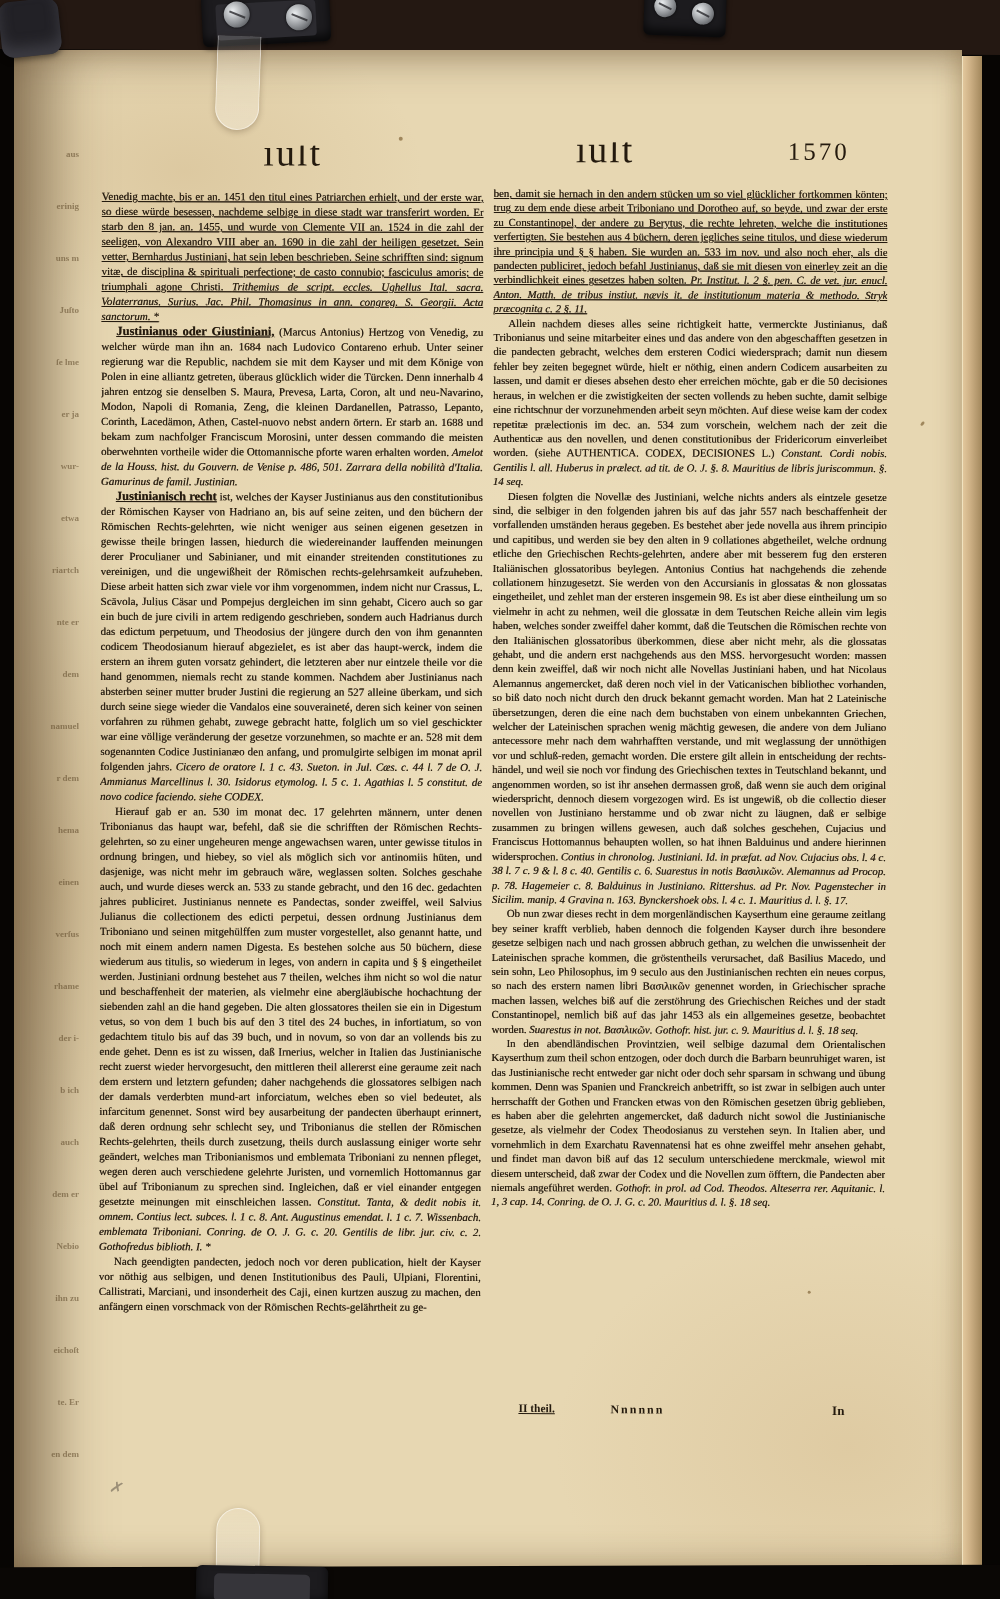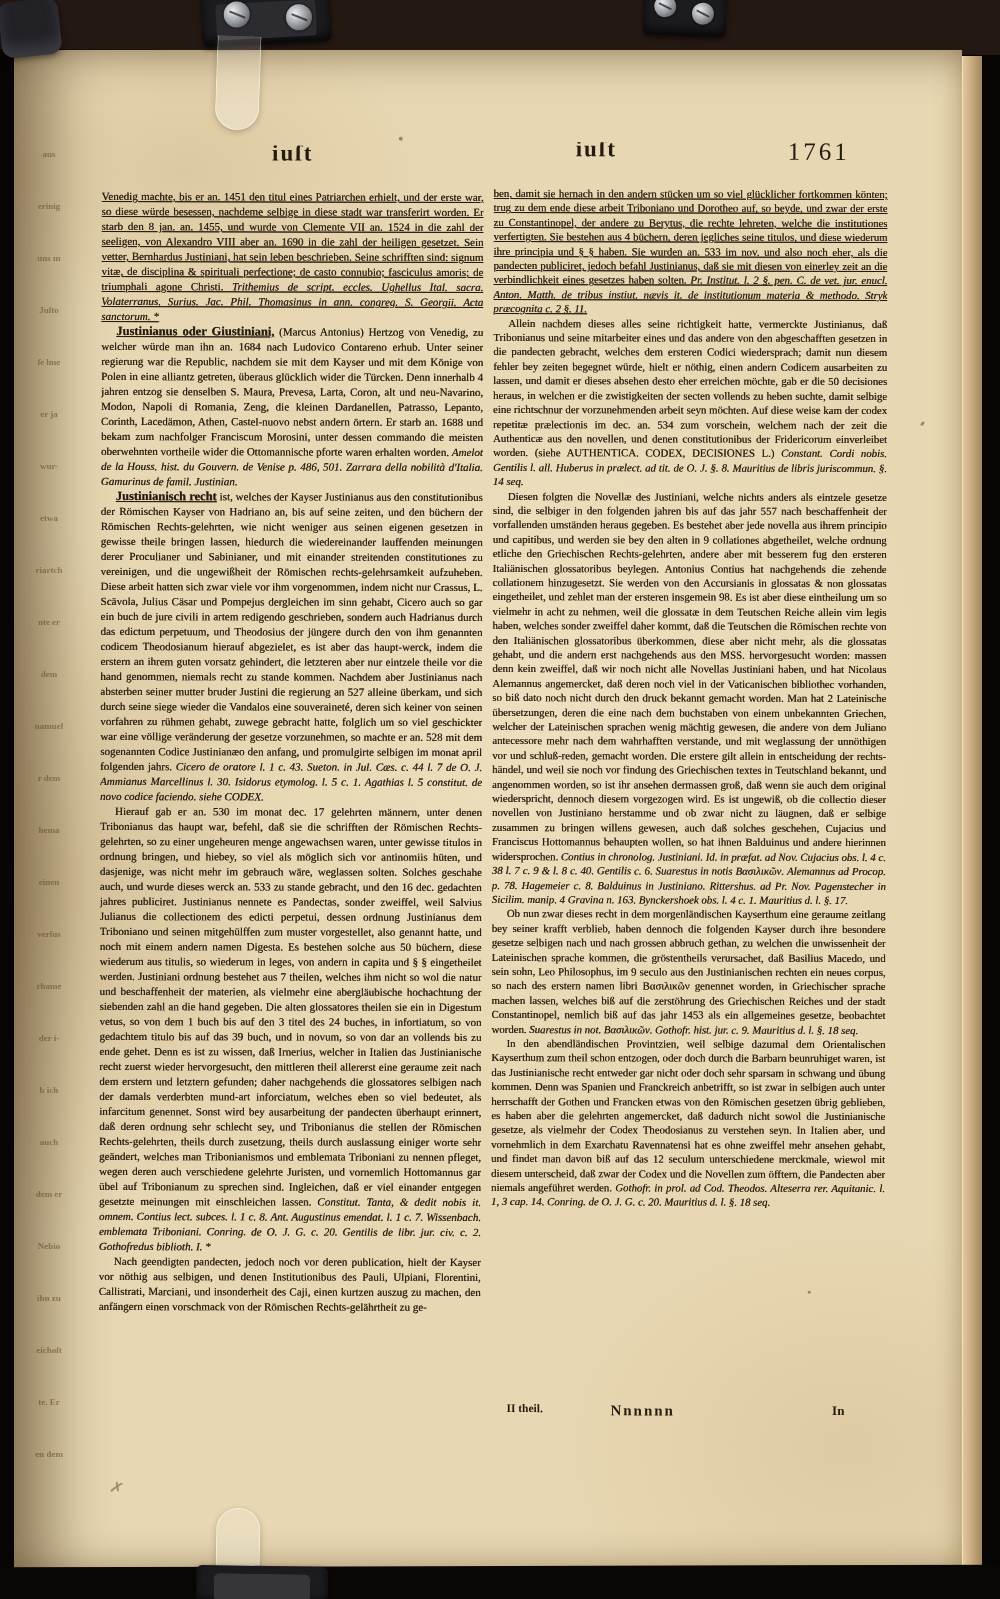--- a/index.html
+++ b/index.html
@@ -23,46 +23,46 @@
       inset 74px 0 60px -38px rgba(70,45,20,.55),
       inset -16px 0 26px -14px rgba(145,115,70,.45),
       inset 0 32px 44px -30px rgba(80,55,30,.5),
       inset 0 -26px 38px -26px rgba(105,80,45,.4);
   }
   .page-edge{ position:absolute; left:962px; top:56px; width:20px; height:1512px;
     background:linear-gradient(90deg,#e2c79c 0%,#cfb287 35%,#a2875c 100%);
     border-left:1px solid #f0e2bf; }
   .gutter-bleed{
     position:absolute; left:5px; top:78px; width:66px; height:1390px;
-    overflow:hidden; text-align:center; padding-right:6px;
+    overflow:hidden; text-align:right; padding-right:6px;
     font-size:9px; line-height:52px; font-weight:bold;
     color:#5a4526; opacity:.55; filter:blur(.4px);
     white-space:pre-line;
   }
   .page-inner{ position:absolute; left:0; top:0; width:100%; height:100%;
     transform:rotate(.15deg); color:#241a0e; }
   .col{ position:absolute; overflow:hidden; text-align:justify;
     text-shadow:.3px 0 0 rgba(38,26,14,.75); }
   .col-left{ left:86px; top:96px; width:382px; height:1262px;
     font-size:11px; line-height:15px; }
   .col-right{ left:478px; top:92px; width:394px; height:1266px;
     font-size:10.8px; line-height:14.4px; }
   .running-head{ position:relative; height:44px; text-shadow:none; }
-  .head-title{ position:absolute; font-weight:bold; font-size:23px; letter-spacing:2px; }
+  .head-title{ position:absolute; font-weight:normal; font-size:38px; letter-spacing:2px; }
   .col-left .head-title{ left:50%; transform:translateX(-50%); }
   .col-right .head-title{ left:82px; }
   .page-number{ position:absolute; right:38px; top:2px; font-size:25px; letter-spacing:3px; }
   .para{ margin:0; text-indent:15px; }
   .para.flush{ text-indent:0;text-decoration:underline; }
   .lead{ font-weight:bold; font-size:12.5px;text-decoration:underline; }
   .cite{ font-style:italic; }
   .colophon{ position:absolute; left:478px; top:1352px; width:394px; height:20px;
     font-size:11.5px; color:#241a0e; font-weight:bold; }
-  .colophon .vol{ position:absolute; left:16px; }
-  .colophon .sig{ position:absolute; left:120px; letter-spacing:2px; font-size:15px; }
+  .colophon .vol{ position:absolute; left:28px;text-decoration:underline; }
+  .colophon .sig{ position:absolute; left:120px; letter-spacing:2px; font-size:12px; }
   .colophon .catch{ position:absolute; right:40px; font-size:13px;margin-left:32px; }
   .clamp{ position:absolute; background:#1c1b1e; border-radius:6px;
     box-shadow:inset 0 -6px 10px rgba(0,0,0,.7), 0 2px 5px rgba(0,0,0,.6); }
   .clamp-tl{ left:202px; top:-8px; width:128px; height:52px; transform:rotate(-3deg); }
   .clamp-tl .inner{ position:absolute; left:14px; top:10px; width:100px; height:36px;
     background:#2c2b30; border-radius:4px; }
   .clamp-tr{ left:644px; top:-10px; width:82px; height:46px; transform:rotate(2deg); }
   .screw{ position:absolute; border-radius:50%;
     background:radial-gradient(circle at 35% 35%, #eceff1, #8d9094 55%, #3a3c40 100%);
     box-shadow:0 0 3px rgba(0,0,0,.8); }
@@ -133,21 +133,21 @@
       <p class="para flush"><span class="lead"></span><span>Venedig machte, bis er an. 1451 den titul eines Patriarchen erhielt, und der erste war, so diese würde besessen, nachdeme selbige in diese stadt war transferirt worden. Er starb den 8 jan. an. 1455, und wurde von Clemente VII an. 1524 in die zahl der seeligen, von Alexandro VIII aber an. 1690 in die zahl der heiligen gesetzet. Sein vetter, Bernhardus Justiniani, hat sein leben beschrieben. Seine schrifften sind: signum vitæ, de disciplina &amp; spirituali perfectione; de casto connubio; fasciculus amoris; de triumphali agone Christi. </span><span class="cite">Trithemius de script. eccles. Ughellus Ital. sacra. Volaterranus. Surius. Jac. Phil. Thomasinus in ann. congreg. S. Georgii. Acta sanctorum. *</span></p>
       <p class="para"><span class="lead">Justinianus oder Giustiniani,</span><span> (Marcus Antonius) Hertzog von Venedig, zu welcher würde man ihn an. 1684 nach Ludovico Contareno erhub. Unter seiner regierung war die Republic, nachdem sie mit dem Kayser und mit dem Könige von Polen in eine alliantz getreten, überaus glücklich wider die Türcken. Denn innerhalb 4 jahren entzog sie denselben S. Maura, Prevesa, Larta, Coron, alt und neu-Navarino, Modon, Napoli di Romania, Zeng, die kleinen Dardanellen, Patrasso, Lepanto, Corinth, Lacedämon, Athen, Castel-nuovo nebst andern örtern. Er starb an. 1688 und bekam zum nachfolger Franciscum Morosini, unter dessen commando die meisten oberwehnten vortheile wider die Ottomannische pforte waren erhalten worden. </span><span class="cite">Amelot de la Houss. hist. du Gouvern. de Venise p. 486, 501. Zarrara della nobilità d'Italia. Gamurinus de famil. Justinian.</span></p>
       <p class="para"><span class="lead">Justinianisch recht</span><span> ist, welches der Kayser Justinianus aus den constitutionibus der Römischen Kayser von Hadriano an, bis auf seine zeiten, und den büchern der Römischen Rechts-gelehrten, wie nicht weniger aus seinen eigenen gesetzen in gewisse theile bringen lassen, hiedurch die wiedereinander lauffenden meinungen derer Proculianer und Sabinianer, und mit einander streitenden constitutiones zu vereinigen, und die ungewißheit der Römischen rechts-gelehrsamkeit aufzuheben. Diese arbeit hatten sich zwar viele vor ihm vorgenommen, indem nicht nur Crassus, L. Scävola, Julius Cäsar und Pompejus dergleichen im sinn gehabt, Cicero auch so gar ein buch de jure civili in artem redigendo geschrieben, sondern auch Hadrianus durch das edictum perpetuum, und Theodosius der jüngere durch den von ihm genannten codicem Theodosianum hierauf abgezielet, es ist aber das haupt-werck, indem die erstern an ihrem guten vorsatz gehindert, die letzteren aber nur eintzele theile vor die hand genommen, niemals recht zu stande kommen. Nachdem aber Justinianus nach absterben seiner mutter bruder Justini die regierung an 527 alleine überkam, und sich durch seine siege wieder die Vandalos eine souveraineté, deren sich keiner von seinen vorfahren zu rühmen gehabt, zuwege gebracht hatte, folglich um so viel geschickter war eine völlige veränderung der gesetze vorzunehmen, so machte er an. 528 mit dem sogenannten Codice Justinianæo den anfang, und promulgirte selbigen im monat april folgenden jahrs. </span><span class="cite">Cicero de oratore l. 1 c. 43. Sueton. in Jul. Cæs. c. 44 l. 7 de O. J. Ammianus Marcellinus l. 30. Isidorus etymolog. l. 5 c. 1. Agathias l. 5 constitut. de novo codice faciendo. siehe CODEX.</span></p>
       <p class="para"><span class="lead"></span><span>Hierauf gab er an. 530 im monat dec. 17 gelehrten männern, unter denen Tribonianus das haupt war, befehl, daß sie die schrifften der Römischen Rechts-gelehrten, so zu einer ungeheuren menge angewachsen waren, unter gewisse titulos in ordnung bringen, und hiebey, so viel als möglich sich vor antinomiis hüten, und dasjenige, was nicht mehr im gebrauch wäre, weglassen solten. Solches geschahe auch, und wurde dieses werck an. 533 zu stande gebracht, und den 16 dec. gedachten jahres publiciret. Justinianus nennete es Pandectas, sonder zweiffel, weil Salvius Julianus die collectionem des edicti perpetui, dessen ordnung Justinianus dem Triboniano und seinen mitgehülffen zum muster vorgestellet, also genannt hatte, und noch mit einem andern namen Digesta. Es bestehen solche aus 50 büchern, diese wiederum aus titulis, so wiederum in leges, von andern in capita und § § eingetheilet werden. Justiniani ordnung bestehet aus 7 theilen, welches ihm nicht so wol die natur und beschaffenheit der materien, als vielmehr eine abergläubische hochachtung der siebenden zahl an die hand gegeben. Die alten glossatores theilen sie ein in Digestum vetus, so von dem 1 buch bis auf den 3 titel des 24 buches, in infortiatum, so von gedachtem titulo bis auf das 39 buch, und in novum, so von dar an vollends bis zu ende gehet. Denn es ist zu wissen, daß Irnerius, welcher in Italien das Justinianische recht zuerst wieder hervorgesucht, den mittleren theil allererst eine geraume zeit nach dem erstern und letztern gefunden; daher nachgehends die glossatores selbigen nach der damals verderbten mund-art inforciatum, welches eben so viel bedeutet, als infarcitum genennet. Sonst wird bey ausarbeitung der pandecten überhaupt erinnert, daß deren ordnung sehr schlecht sey, und Tribonianus die stellen der Römischen Rechts-gelehrten, theils durch zusetzung, theils durch auslassung einiger worte sehr geändert, welches man Tribonianismos und emblemata Triboniani zu nennen pfleget, wegen deren auch verschiedene gelehrte Juristen, und vornemlich Hottomannus gar übel auf Tribonianum zu sprechen sind. Ingleichen, daß er viel einander entgegen gesetzte meinungen mit einschleichen lassen. </span><span class="cite">Constitut. Tanta, &amp; dedit nobis it. omnem. Contius lect. subces. l. 1 c. 8. Ant. Augustinus emendat. l. 1 c. 7. Wissenbach. emblemata Triboniani. Conring. de O. J. G. c. 20. Gentilis de libr. jur. civ. c. 2. Gothofredus biblioth. I. *</span></p>
       <p class="para"><span class="lead"></span><span>Nach geendigten pandecten, jedoch noch vor deren publication, hielt der Kayser vor nöthig aus selbigen, und denen Institutionibus des Pauli, Ulpiani, Florentini, Callistrati, Marciani, und insonderheit des Caji, einen kurtzen auszug zu machen, den anfängern einen vorschmack von der Römischen Rechts-gelährtheit zu ge-</span><span class="cite"></span></p>
     </div>
 
     <div class="col col-right">
       <div class="running-head">
         <span class="head-title">iuſt</span>
-        <span class="page-number">1761</span>
+        <span class="page-number">1570</span>
       </div>
       <p class="para flush"><span class="lead"></span><span>ben, damit sie hernach in den andern stücken um so viel glücklicher fortkommen könten; trug zu dem ende diese arbeit Triboniano und Dorotheo auf, so beyde, und zwar der erste zu Constantinopel, der andere zu Berytus, die rechte lehreten, welche die institutiones verfertigten. Sie bestehen aus 4 büchern, deren jegliches seine titulos, und diese wiederum ihre principia und § § haben. Sie wurden an. 533 im nov. und also noch eher, als die pandecten publiciret, jedoch befahl Justinianus, daß sie mit diesen von einerley zeit an die verbindlichkeit eines gesetzes haben solten. </span><span class="cite">Pr. Institut. l. 2 §. pen. C. de vet. jur. enucl. Anton. Matth. de tribus instiut. nævis it. de institutionum materia &amp; methodo. Stryk præcognita c. 2 §. 11.</span></p>
       <p class="para"><span class="lead"></span><span>Allein nachdem dieses alles seine richtigkeit hatte, vermerckte Justinianus, daß Tribonianus und seine mitarbeiter eines und das andere von den abgeschafften gesetzen in die pandecten gebracht, welches dem ersteren Codici wiedersprach; damit nun diesem fehler bey zeiten begegnet würde, hielt er nöthig, einen andern Codicem ausarbeiten zu lassen, und damit er dieses absehen desto eher erreichen möchte, gab er die 50 decisiones heraus, in welchen er die zwistigkeiten der secten vollends zu heben suchte, damit selbige eine richtschnur der vorzunehmenden arbeit seyn möchten. Auf diese weise kam der codex repetitæ prælectionis im dec. an. 534 zum vorschein, welchem nach der zeit die Authenticæ aus den novellen, und denen constitutionibus der Fridericorum einverleibet worden. (siehe AUTHENTICA. CODEX, DECISIONES L.) </span><span class="cite">Constant. Cordi nobis. Gentilis l. all. Huberus in prælect. ad tit. de O. J. §. 8. Mauritius de libris juriscommun. §. 14 seq.</span></p>
       <p class="para"><span class="lead"></span><span>Diesen folgten die Novellæ des Justiniani, welche nichts anders als eintzele gesetze sind, die selbiger in den folgenden jahren bis auf das jahr 557 nach beschaffenheit der vorfallenden umständen heraus gegeben. Es bestehet aber jede novella aus ihrem principio und capitibus, und werden sie bey den alten in 9 collationes abgetheilet, welche ordnung etliche den Griechischen Rechts-gelehrten, andere aber mit besserem fug den ersteren Italiänischen glossatoribus beylegen. Antonius Contius hat nachgehends die zehende collationem hinzugesetzt. Sie werden von den Accursianis in glossatas &amp; non glossatas eingetheilet, und zehlet man der ersteren insgemein 98. Es ist aber diese eintheilung um so vielmehr in acht zu nehmen, weil die glossatæ in dem Teutschen Reiche allein vim legis haben, welches sonder zweiffel daher kommt, daß die Teutschen die Römischen rechte von den Italiänischen glossatoribus überkommen, diese aber nicht mehr, als die glossatas gehabt, und die andern erst nachgehends aus den MSS. hervorgesucht worden: massen denn kein zweiffel, daß wir noch nicht alle Novellas Justiniani haben, und hat Nicolaus Alemannus angemercket, daß deren noch viel in der Vaticanischen bibliothec vorhanden, so biß dato noch nicht durch den druck bekannt gemacht worden. Man hat 2 Lateinische übersetzungen, deren die eine nach dem buchstaben von einem unbekannten Griechen, welcher der Lateinischen sprachen wenig mächtig gewesen, die andere von dem Juliano antecessore mehr nach dem wahrhafften verstande, und mit weglassung der unnöthigen vor und schluß-reden, gemacht worden. Die erstere gilt allein in entscheidung der rechts-händel, und weil sie noch vor findung des Griechischen textes in Teutschland bekannt, und angenommen worden, so ist ihr ansehen dermassen groß, daß wenn sie auch dem original wiederspricht, dennoch diesem vorgezogen wird. Es ist ungewiß, ob die collectio dieser novellen von Justiniano herstamme und ob zwar nicht zu läugnen, daß er selbige zusammen zu bringen willens gewesen, auch daß solches geschehen, Cujacius und Franciscus Hottomannus behaupten wollen, so hat ihnen Balduinus und andere hierinnen widersprochen. </span><span class="cite">Contius in chronolog. Justiniani. Id. in præfat. ad Nov. Cujacius obs. l. 4 c. 38 l. 7 c. 9 &amp; l. 8 c. 40. Gentilis c. 6. Suarestus in notis Βασιλικῶν. Alemannus ad Procop. p. 78. Hagemeier c. 8. Balduinus in Justiniano. Rittershus. ad Pr. Nov. Pagenstecher in Sicilim. manip. 4 Gravina n. 163. Bynckershoek obs. l. 4 c. 1. Mauritius d. l. §. 17.</span></p>
       <p class="para"><span class="lead"></span><span>Ob nun zwar dieses recht in dem morgenländischen Kayserthum eine geraume zeitlang bey seiner krafft verblieb, haben dennoch die folgenden Kayser durch ihre besondere gesetze selbigen nach und nach grossen abbruch gethan, zu welchen die unwissenheit der Lateinischen sprache kommen, die gröstentheils verursachet, daß Basilius Macedo, und sein sohn, Leo Philosophus, im 9 seculo aus den Justinianischen rechten ein neues corpus, so nach des erstern namen libri Βασιλικῶν genennet worden, in Griechischer sprache machen lassen, welches biß auf die zerstöhrung des Griechischen Reiches und der stadt Constantinopel, nemlich biß auf das jahr 1453 als ein allgemeines gesetze, beobachtet worden. </span><span class="cite">Suarestus in not. Βασιλικῶν. Gothofr. hist. jur. c. 9. Mauritius d. l. §. 18 seq.</span></p>
       <p class="para"><span class="lead"></span><span>In den abendländischen Provintzien, weil selbige dazumal dem Orientalischen Kayserthum zum theil schon entzogen, oder doch durch die Barbarn beunruhiget waren, ist das Justinianische recht entweder gar nicht oder doch sehr sparsam in schwang und übung kommen. Denn was Spanien und Franckreich anbetrifft, so ist zwar in selbigen auch unter herrschafft der Gothen und Francken etwas von den Römischen gesetzen übrig geblieben, es haben aber die gelehrten angemercket, daß dadurch nicht sowol die Justinianische gesetze, als vielmehr der Codex Theodosianus zu verstehen seyn. In Italien aber, und vornehmlich in dem Exarchatu Ravennatensi hat es ohne zweiffel mehr ansehen gehabt, und findet man davon biß auf das 12 seculum unterschiedene merckmale, wiewol mit diesem unterscheid, daß zwar der Codex und die Novellen zum öfftern, die Pandecten aber niemals angeführet werden. </span><span class="cite">Gothofr. in prol. ad Cod. Theodos. Alteserra rer. Aquitanic. l. 1, 3 cap. 14. Conring. de O. J. G. c. 20. Mauritius d. l. §. 18 seq.</span></p>
     </div>
 
     <div class="colophon">
       <span class="vol">II theil.</span>

